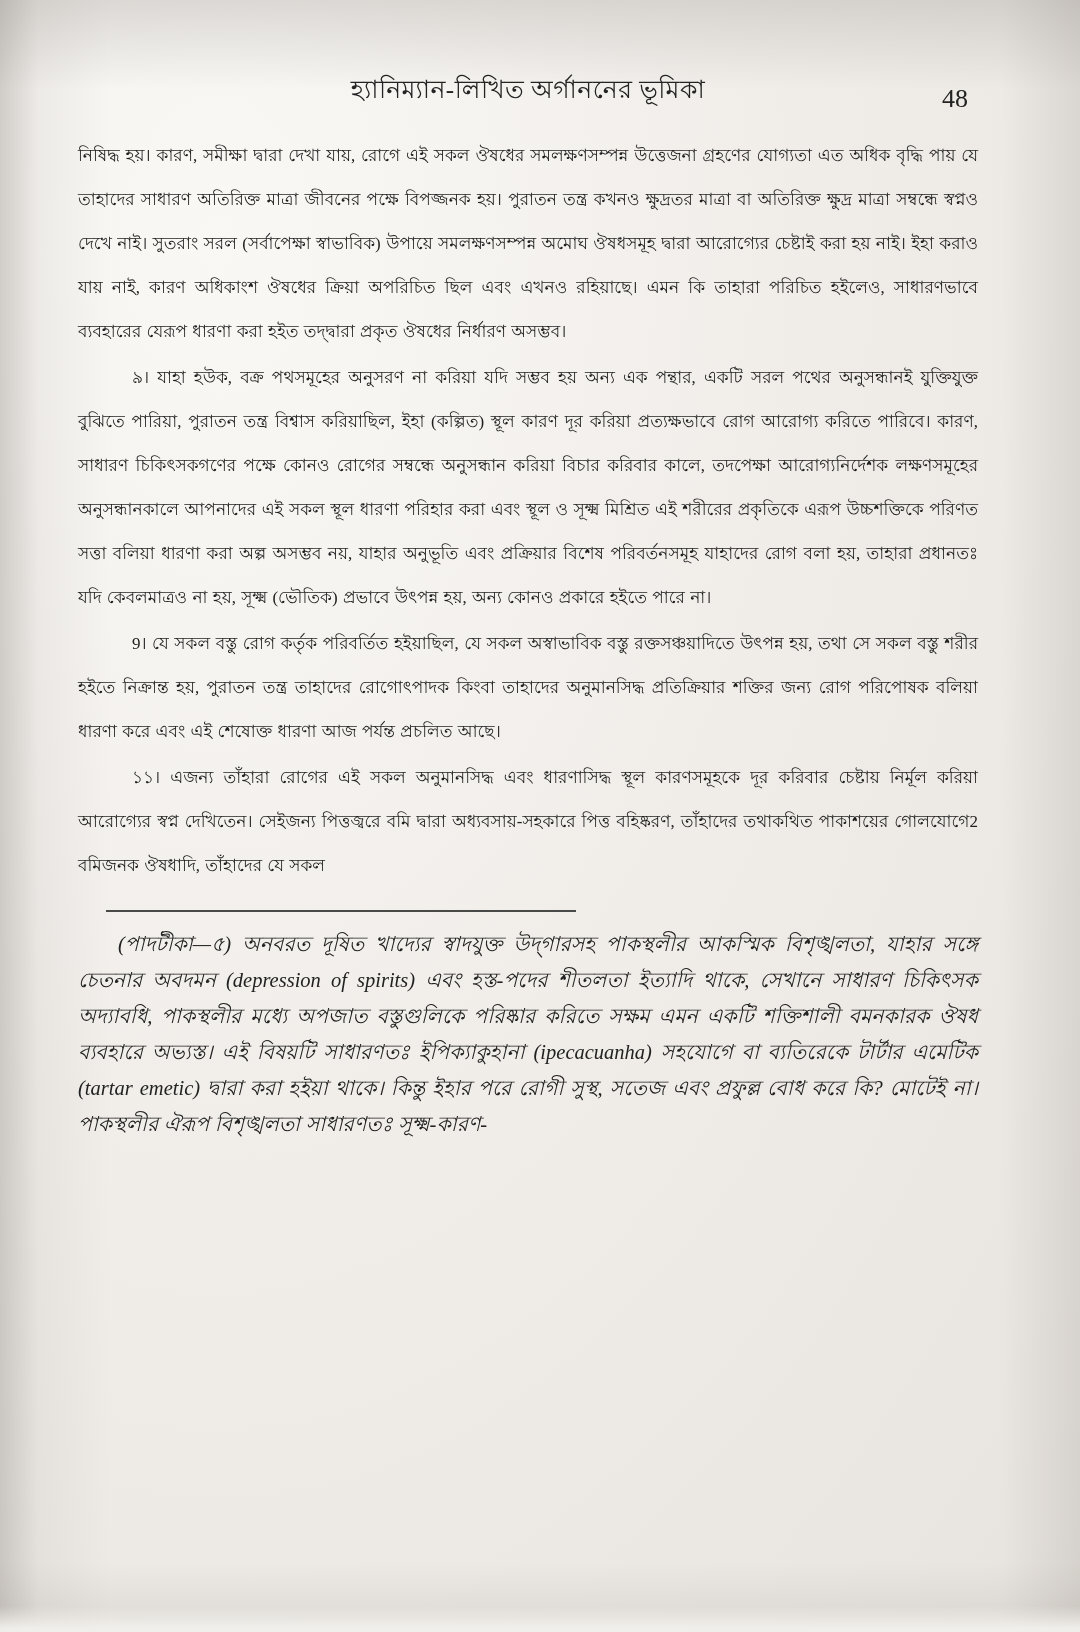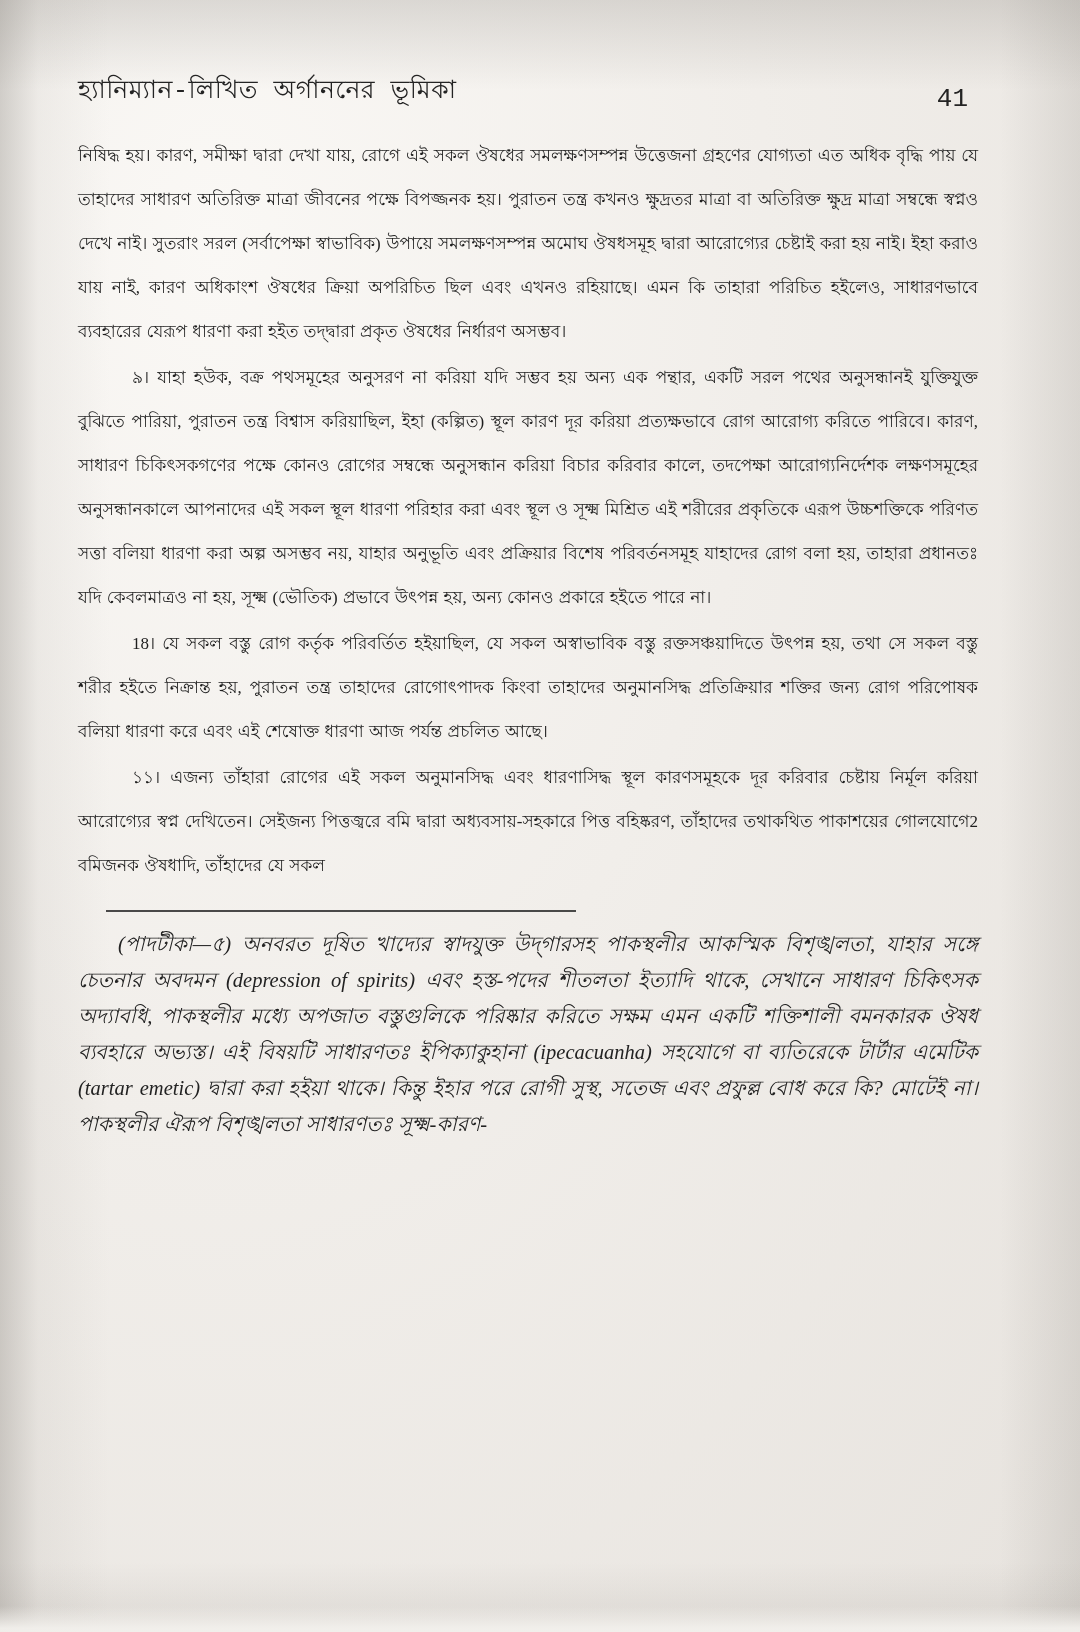--- a/index.html
+++ b/index.html
@@ -32,25 +32,24 @@
   }
   .content {
     position: absolute;
     left: 78px;
     top: 70px;
     width: 900px;
   }
   .header-row {
     display: flex;
     align-items: baseline;
-    justify-content: flex-start;
+    justify-content: center;
     position: relative;
     height: 46px;
     margin-bottom: 18px;
-    font-family: Liberation Mono, monospace;
   }
   .running-head {
     font-size: 25px;
     letter-spacing: 0.5px;
     color: #232323;
     white-space: nowrap;
   }
   .page-number {
     position: absolute;
     right: 10px;
@@ -101,28 +100,28 @@
   }
 </style>
 </head>
 <body>
 
 <div class="page">
   <div class="content">
 
     <div class="header-row">
       <div class="running-head">হ্যানিম্যান-লিখিত অর্গাননের ভূমিকা</div>
-      <div class="page-number">41</div>
+      <div class="page-number">48</div>
     </div>
 
     <p class="body-par">নিষিদ্ধ হয়। কারণ, সমীক্ষা দ্বারা দেখা যায়, রোগে এই সকল ঔষধের সমলক্ষণসম্পন্ন উত্তেজনা গ্রহণের যোগ্যতা এত অধিক বৃদ্ধি পায় যে তাহাদের সাধারণ অতিরিক্ত মাত্রা জীবনের পক্ষে বিপজ্জনক হয়। পুরাতন তন্ত্র কখনও ক্ষুদ্রতর মাত্রা বা অতিরিক্ত ক্ষুদ্র মাত্রা সম্বন্ধে স্বপ্নও দেখে নাই। সুতরাং সরল (সর্বাপেক্ষা স্বাভাবিক) উপায়ে সমলক্ষণসম্পন্ন অমোঘ ঔষধসমূহ দ্বারা আরোগ্যের চেষ্টাই করা হয় নাই। ইহা করাও যায় নাই, কারণ অধিকাংশ ঔষধের ক্রিয়া অপরিচিত ছিল এবং এখনও রহিয়াছে। এমন কি তাহারা পরিচিত হইলেও, সাধারণভাবে ব্যবহারের যেরূপ ধারণা করা হইত তদ্দ্বারা প্রকৃত ঔষধের নির্ধারণ অসম্ভব।</p>
 
     <p class="body-par indent">৯। যাহা হউক, বক্র পথসমূহের অনুসরণ না করিয়া যদি সম্ভব হয় অন্য এক পন্থার, একটি সরল পথের অনুসন্ধানই যুক্তিযুক্ত বুঝিতে পারিয়া, পুরাতন তন্ত্র বিশ্বাস করিয়াছিল, ইহা (কল্পিত) স্থূল কারণ দূর করিয়া প্রত্যক্ষভাবে রোগ আরোগ্য করিতে পারিবে। কারণ, সাধারণ চিকিৎসকগণের পক্ষে কোনও রোগের সম্বন্ধে অনুসন্ধান করিয়া বিচার করিবার কালে, তদপেক্ষা আরোগ্যনির্দেশক লক্ষণসমূহের অনুসন্ধানকালে আপনাদের এই সকল স্থূল ধারণা পরিহার করা এবং স্থূল ও সূক্ষ্ম মিশ্রিত এই শরীরের প্রকৃতিকে এরূপ উচ্চশক্তিকে পরিণত সত্তা বলিয়া ধারণা করা অল্প অসম্ভব নয়, যাহার অনুভূতি এবং প্রক্রিয়ার বিশেষ পরিবর্তনসমূহ যাহাদের রোগ বলা হয়, তাহারা প্রধানতঃ যদি কেবলমাত্রও না হয়, সূক্ষ্ম (ভৌতিক) প্রভাবে উৎপন্ন হয়, অন্য কোনও প্রকারে হইতে পারে না।</p>
 
-    <p class="body-par indent">18। যে সকল বস্তু রোগ কর্তৃক পরিবর্তিত হইয়াছিল, যে সকল অস্বাভাবিক বস্তু রক্তসঞ্চয়াদিতে উৎপন্ন হয়, তথা সে সকল বস্তু শরীর হইতে নিক্রান্ত হয়, পুরাতন তন্ত্র তাহাদের রোগোৎপাদক কিংবা তাহাদের অনুমানসিদ্ধ প্রতিক্রিয়ার শক্তির জন্য রোগ পরিপোষক বলিয়া ধারণা করে এবং এই শেষোক্ত ধারণা আজ পর্যন্ত প্রচলিত আছে।</p>
+    <p class="body-par indent">9। যে সকল বস্তু রোগ কর্তৃক পরিবর্তিত হইয়াছিল, যে সকল অস্বাভাবিক বস্তু রক্তসঞ্চয়াদিতে উৎপন্ন হয়, তথা সে সকল বস্তু শরীর হইতে নিক্রান্ত হয়, পুরাতন তন্ত্র তাহাদের রোগোৎপাদক কিংবা তাহাদের অনুমানসিদ্ধ প্রতিক্রিয়ার শক্তির জন্য রোগ পরিপোষক বলিয়া ধারণা করে এবং এই শেষোক্ত ধারণা আজ পর্যন্ত প্রচলিত আছে।</p>
 
     <p class="body-par indent">১১। এজন্য তাঁহারা রোগের এই সকল অনুমানসিদ্ধ এবং ধারণাসিদ্ধ স্থূল কারণসমূহকে দূর করিবার চেষ্টায় নির্মূল করিয়া আরোগ্যের স্বপ্ন দেখিতেন। সেইজন্য পিত্তজ্বরে বমি দ্বারা অধ্যবসায়-সহকারে পিত্ত বহিষ্করণ, তাঁহাদের তথাকথিত পাকাশয়ের গোলযোগে2 বমিজনক ঔষধাদি, তাঁহাদের যে সকল</p>
 
     <div class="rule"></div>
 
     <p class="footnote"><span class="fn-indent"></span><span>(পাদটীকা—৫) অনবরত দূষিত খাদ্যের স্বাদযুক্ত উদ্‌গারসহ পাকস্থলীর আকস্মিক বিশৃঙ্খলতা, যাহার সঙ্গে চেতনার অবদমন (depression of spirits) এবং হস্ত-পদের শীতলতা ইত্যাদি থাকে, সেখানে সাধারণ চিকিৎসক অদ্যাবধি, পাকস্থলীর মধ্যে অপজাত বস্তুগুলিকে পরিষ্কার করিতে সক্ষম এমন একটি শক্তিশালী বমনকারক ঔষধ ব্যবহারে অভ্যস্ত। এই বিষয়টি সাধারণতঃ ইপিক্যাকুহানা (ipecacuanha) সহযোগে বা ব্যতিরেকে টার্টার এমেটিক (tartar emetic) দ্বারা করা হইয়া থাকে। কিন্তু ইহার পরে রোগী সুস্থ, সতেজ এবং প্রফুল্ল বোধ করে কি? মোটেই না। পাকস্থলীর ঐরূপ বিশৃঙ্খলতা সাধারণতঃ সূক্ষ্ম-কারণ-</span></p>
 
   </div>
   <div class="fade-bottom"></div>
 </div>

